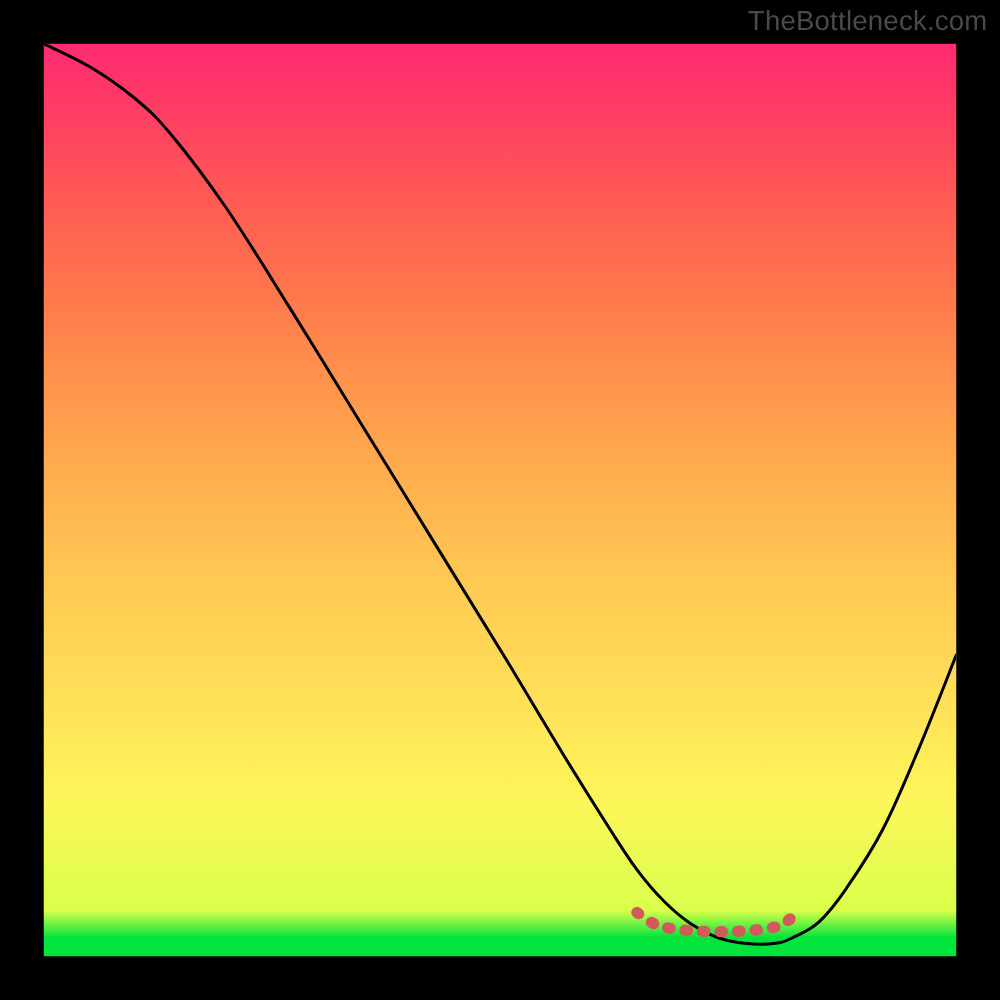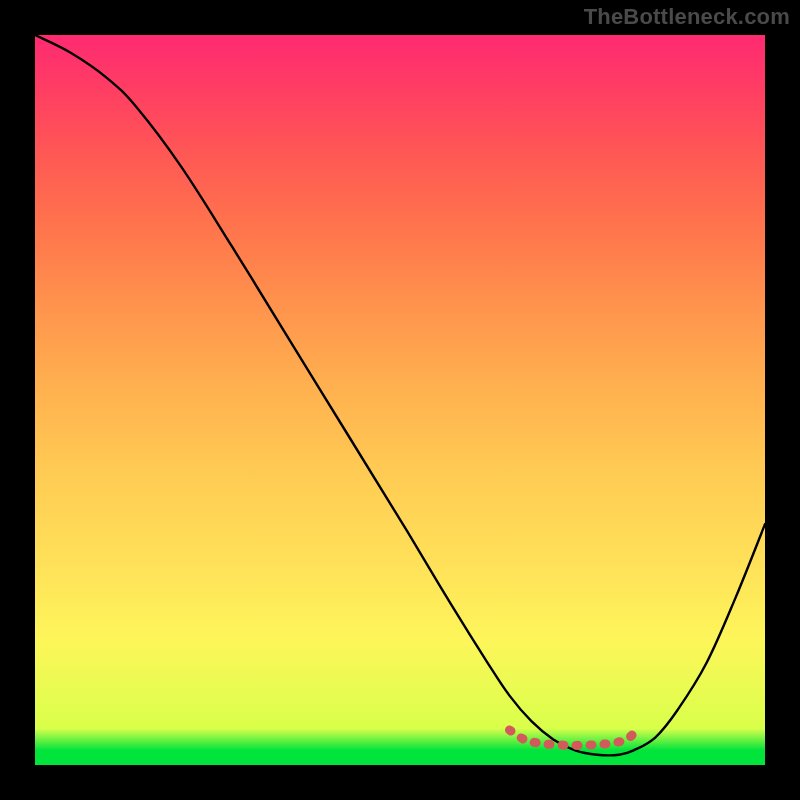--- a/index.html
+++ b/index.html
@@ -16,21 +16,21 @@
     width: 800px;
     height: 800px;
     background: #000;
   }
   .watermark {
     position: absolute;
     top: 4px;
     right: 10px;
     color: #4a4a4a;
     font-size: 22px;
-    font-weight: 700;
+    font-weight: 400;
     letter-spacing: 0.2px;
     z-index: 50;
   }
   .plot-wrap {
     position: absolute;
     left: 35px;
     top: 35px;
     width: 730px;
     height: 730px;
   }

